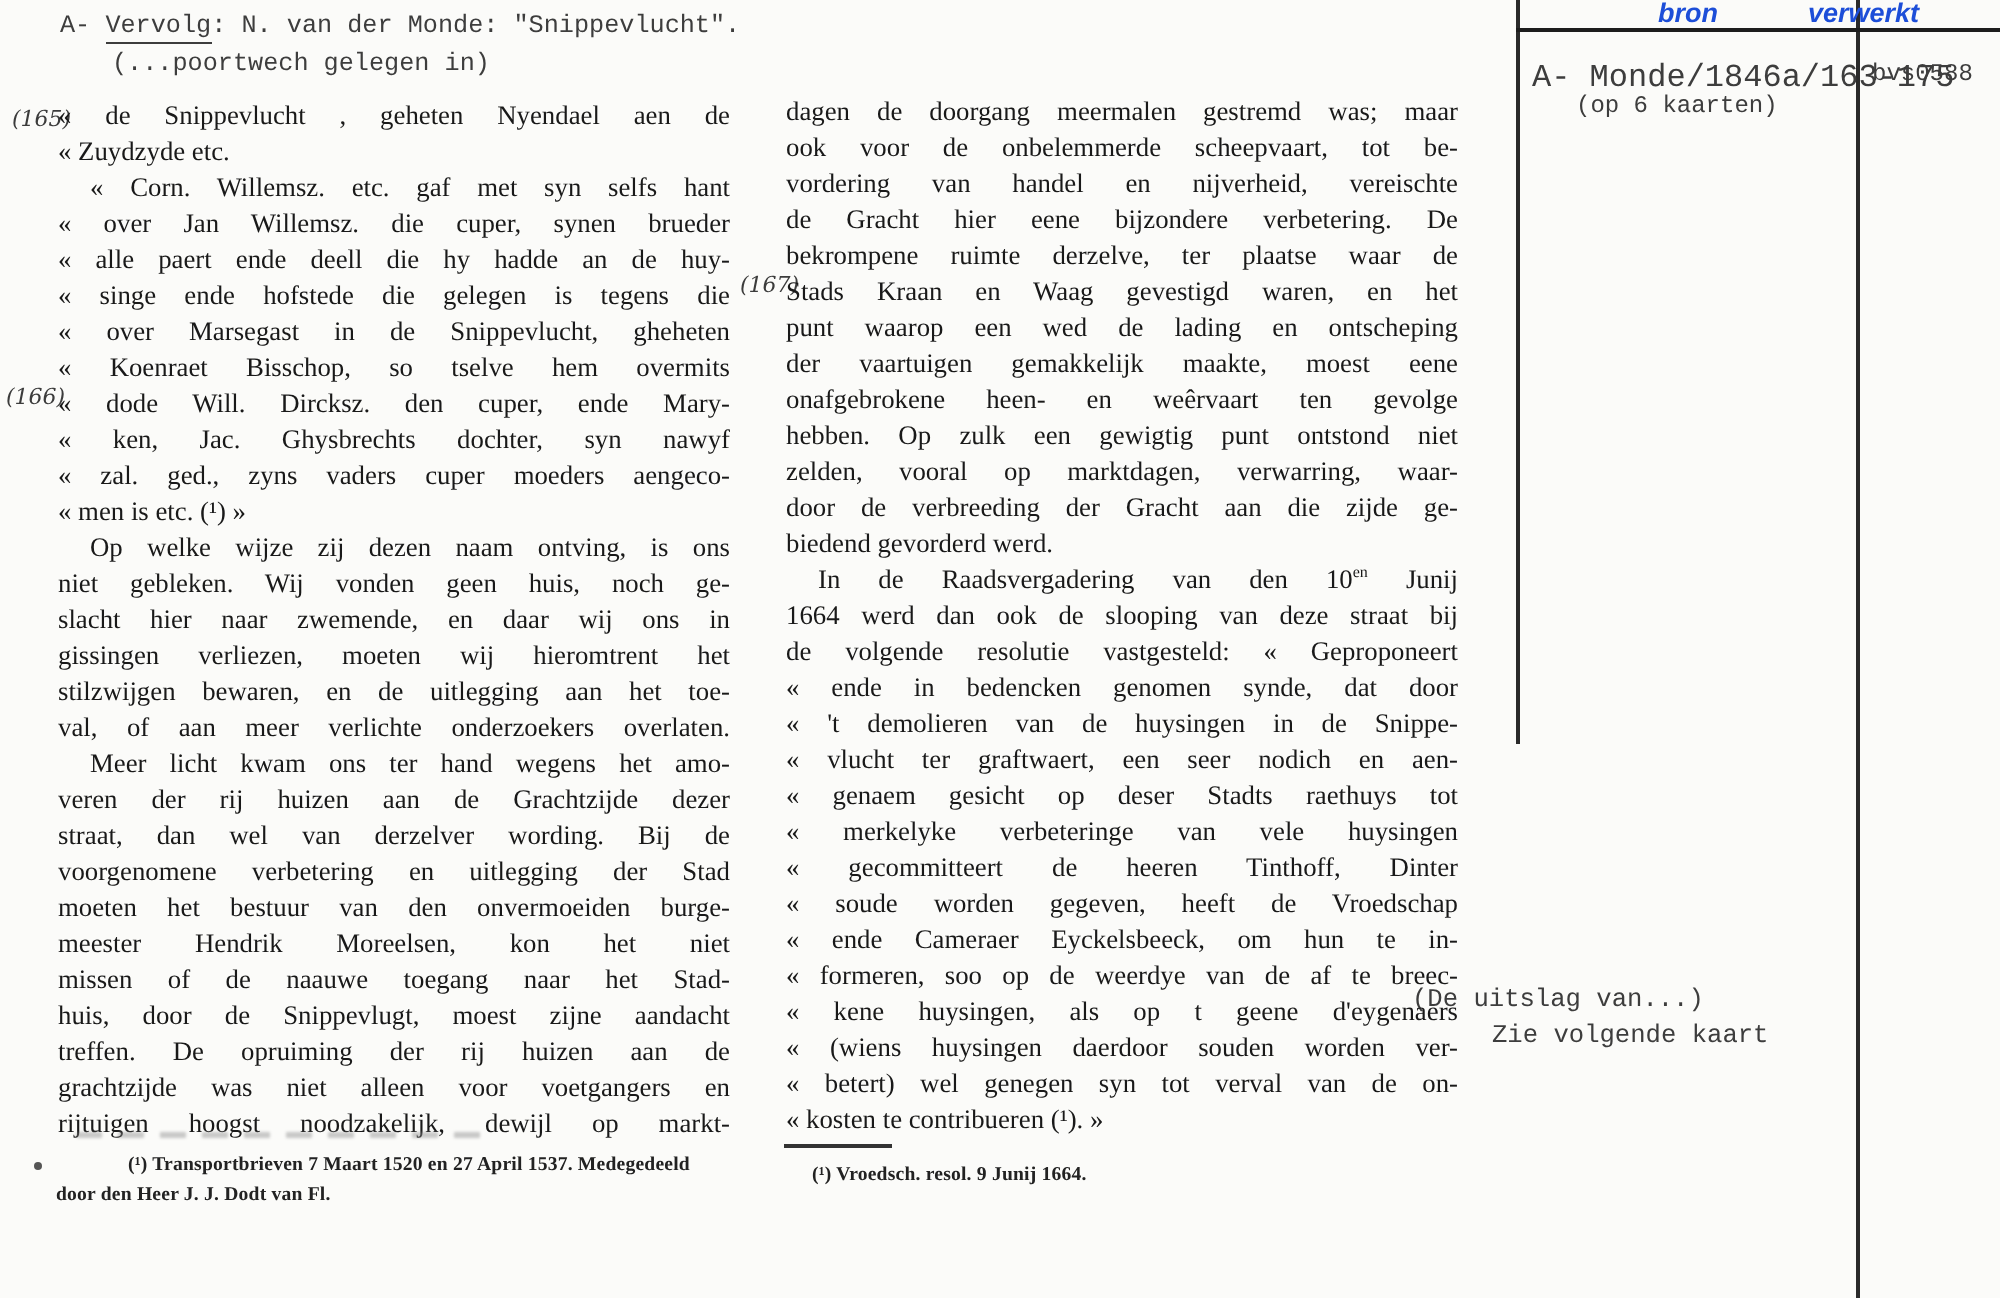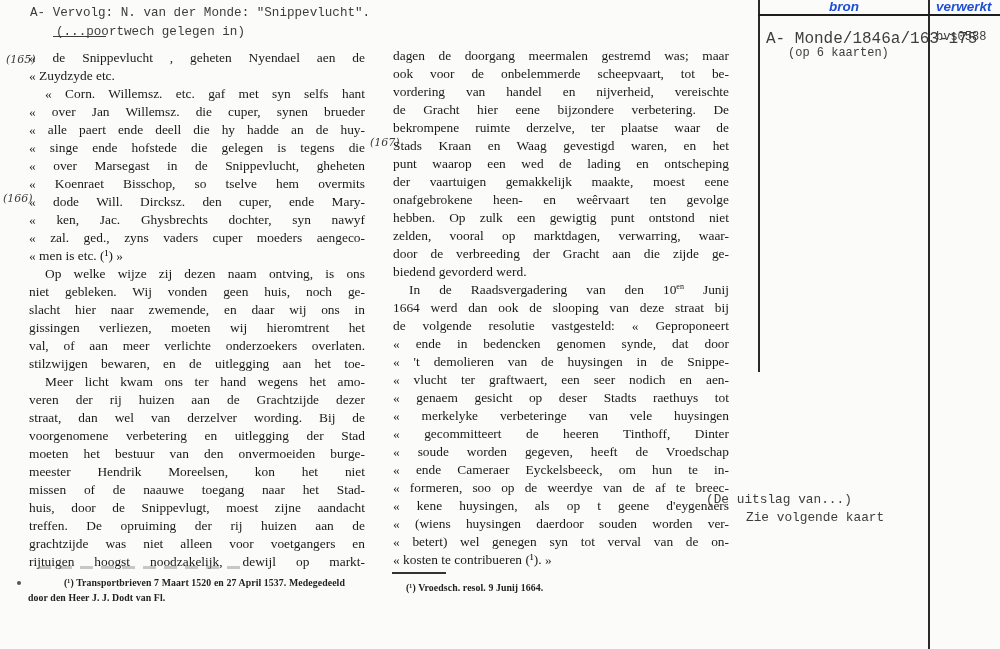--- a/index.html
+++ b/index.html
@@ -5,21 +5,21 @@
   * { margin:0; padding:0; box-sizing:border-box; }
   html,body { width:1000px; height:649px; }
   body { font-family:"Liberation Serif","DejaVu Serif",serif; background:#ffffff; }
   .page { position:relative; width:1000px; height:649px; background:#fbfbf9; overflow:hidden; color:#191919; }
 
   .tw { font-family:"Liberation Mono","DejaVu Sans Mono",monospace; color:#3d3d3d; }
   .abs { position:absolute; }
 
   
   .card-title { left:30px; top:6px; font-size:12.6px; white-space:pre; }
-  .card-title .u { border-bottom:1.5px solid #3d3d3d; padding-bottom:16px; }
+  .card-title .u { border-bottom:1.5px solid #3d3d3d; padding-bottom:1px; }
   .card-subtitle { left:56px; top:25px; font-size:12.6px; white-space:pre; }
 
   
   .vrule { width:2px; background:#2a2a2a; }
   .hrule { height:2px; background:#1d1d1d; }
   .col-head { font-family:"Liberation Sans","DejaVu Sans",sans-serif; font-weight:bold; font-size:13.5px; color:#1d4ed8; top:-1px;font-style:italic; }
 
   .src-line1 { left:766px; top:30px; font-size:16px; white-space:pre; }
   .src-line2 { left:788px; top:46px; font-size:12px; white-space:pre; }
   .verwerkt-value { left:936px; top:30px; font-size:12px; white-space:pre; }
@@ -50,21 +50,21 @@
 <div class="page">
 
   <div class="abs tw card-title"><span>A- </span><span class="u">Vervolg</span><span>: N. van der Monde: "Snippevlucht".</span></div>
   <div class="abs tw card-subtitle">(...poortwech gelegen in)</div>
 
   <div class="abs vrule" style="left:758px; top:0; height:372px;"></div>
   <div class="abs vrule" style="left:928px; top:0; height:649px;"></div>
   <div class="abs hrule" style="left:758px; top:14px; width:242px;"></div>
 
   <div class="abs col-head" style="left:760px; width:168px; text-align:center;">bron</div>
-  <div class="abs col-head" style="left:936px;text-align:center;">verwerkt</div>
+  <div class="abs col-head" style="left:904px;text-align:center;">verwerkt</div>
 
   <div class="abs tw src-line1">A- Monde/1846a/163-175</div>
   <div class="abs tw src-line2">(op 6 kaarten)</div>
   <div class="abs tw verwerkt-value">bvs0588</div>
   <div class="abs tw note1">(De uitslag van...)</div>
   <div class="abs tw note2">Zie volgende kaart</div>
 
   <div class="abs margin-note" style="left:6px; top:53px;">(165)</div>
   <div class="abs margin-note" style="left:3px; top:192px;">(166)</div>
   <div class="abs margin-note" style="left:370px; top:136px;">(167)</div>
@@ -79,22 +79,22 @@
       <div class="tline just">« over Marsegast in de Snippevlucht, gheheten</div>
       <div class="tline just">« Koenraet Bisschop, so tselve hem overmits</div>
       <div class="tline just">« dode Will. Dircksz. den cuper, ende Mary-</div>
       <div class="tline just">« ken, Jac. Ghysbrechts dochter, syn nawyf</div>
       <div class="tline just">« zal. ged., zyns vaders cuper moeders aengeco-</div>
       <div class="tline left">« men is etc. (¹) »</div>
       <div class="tline just indent">Op welke wijze zij dezen naam ontving, is ons</div>
       <div class="tline just">niet gebleken.  Wij vonden geen huis, noch ge-</div>
       <div class="tline just">slacht hier naar zwemende, en daar wij ons in</div>
       <div class="tline just">gissingen verliezen, moeten wij hieromtrent het</div>
+      <div class="tline just">stilzwijgen bewaren, en de uitlegging aan het toe-</div>
       <div class="tline just">val, of aan meer verlichte onderzoekers overlaten.</div>
-      <div class="tline just">stilzwijgen bewaren, en de uitlegging aan het toe-</div>
       <div class="tline just indent">Meer licht kwam ons ter hand wegens het amo-</div>
       <div class="tline just">veren der rij huizen aan de Grachtzijde dezer</div>
       <div class="tline just">straat, dan wel van derzelver wording.  Bij de</div>
       <div class="tline just">voorgenomene verbetering en uitlegging der Stad</div>
       <div class="tline just">moeten het bestuur van den onvermoeiden burge-</div>
       <div class="tline just">meester Hendrik Moreelsen, kon het niet</div>
       <div class="tline just">missen of de naauwe toegang naar het Stad-</div>
       <div class="tline just">huis, door de Snippevlugt, moest zijne aandacht</div>
       <div class="tline just">treffen.  De opruiming der rij huizen aan de</div>
       <div class="tline just">grachtzijde was niet alleen voor voetgangers en</div>

